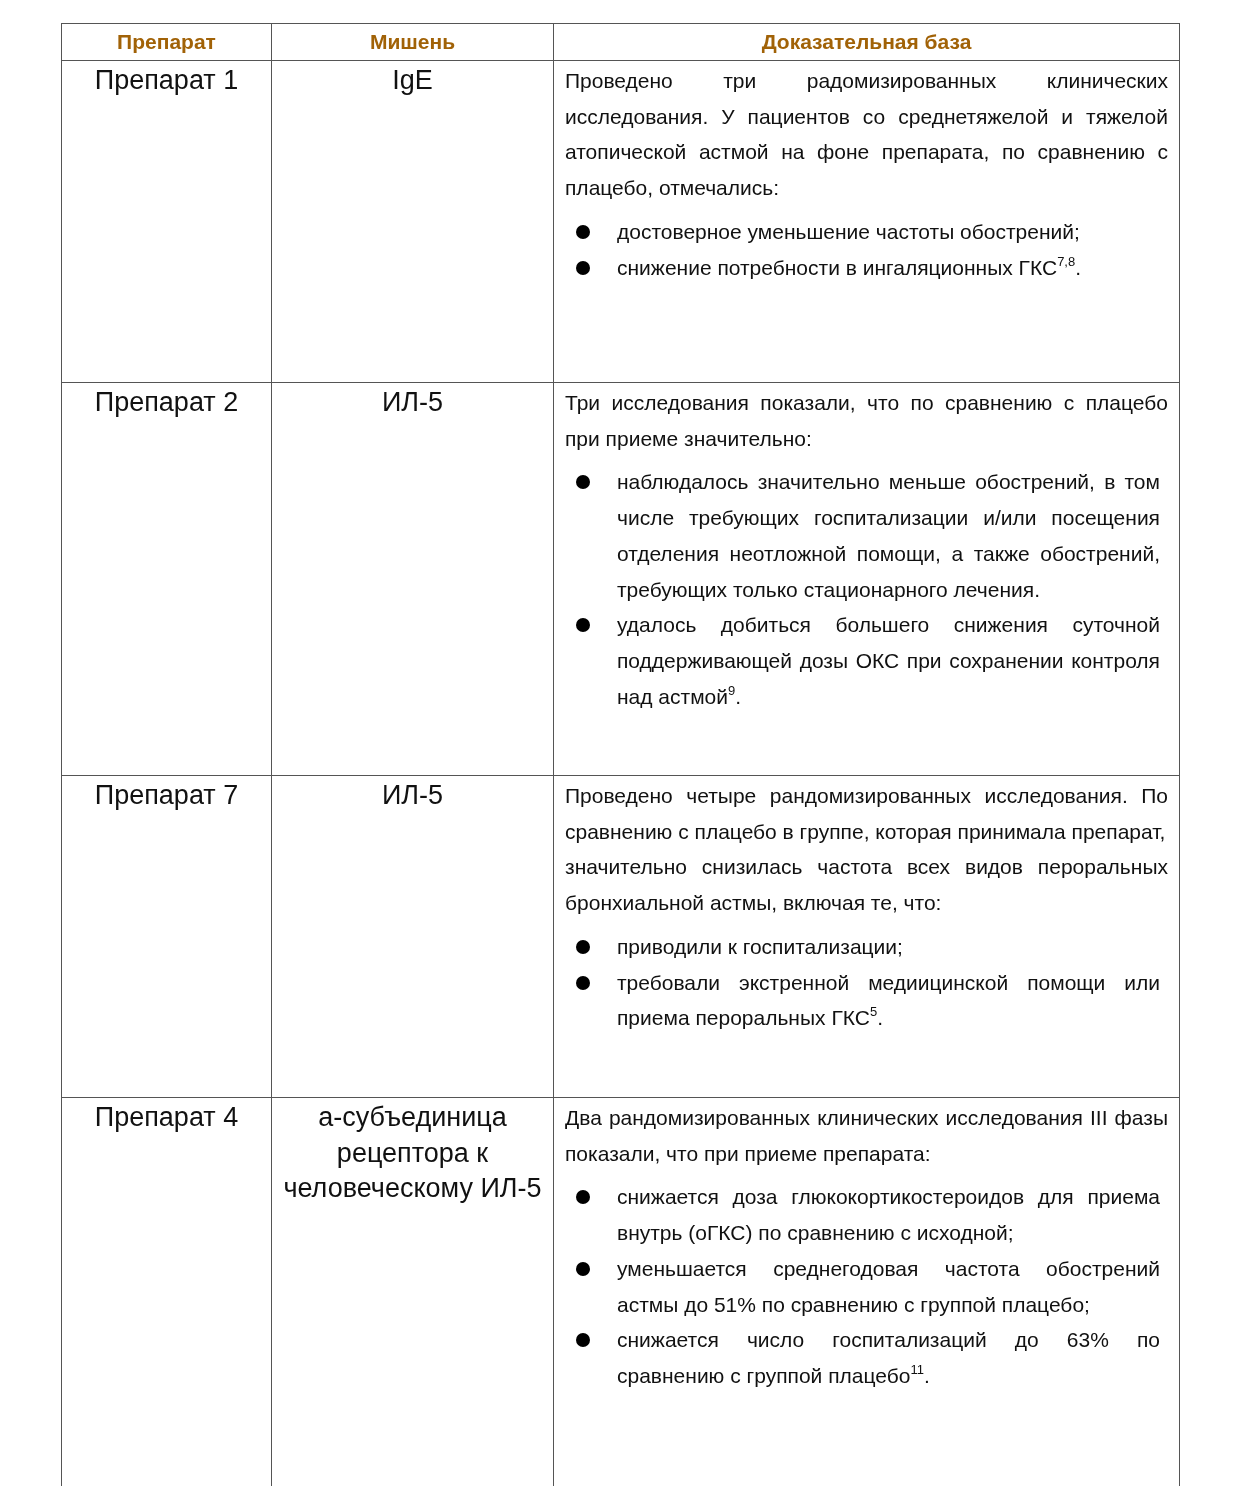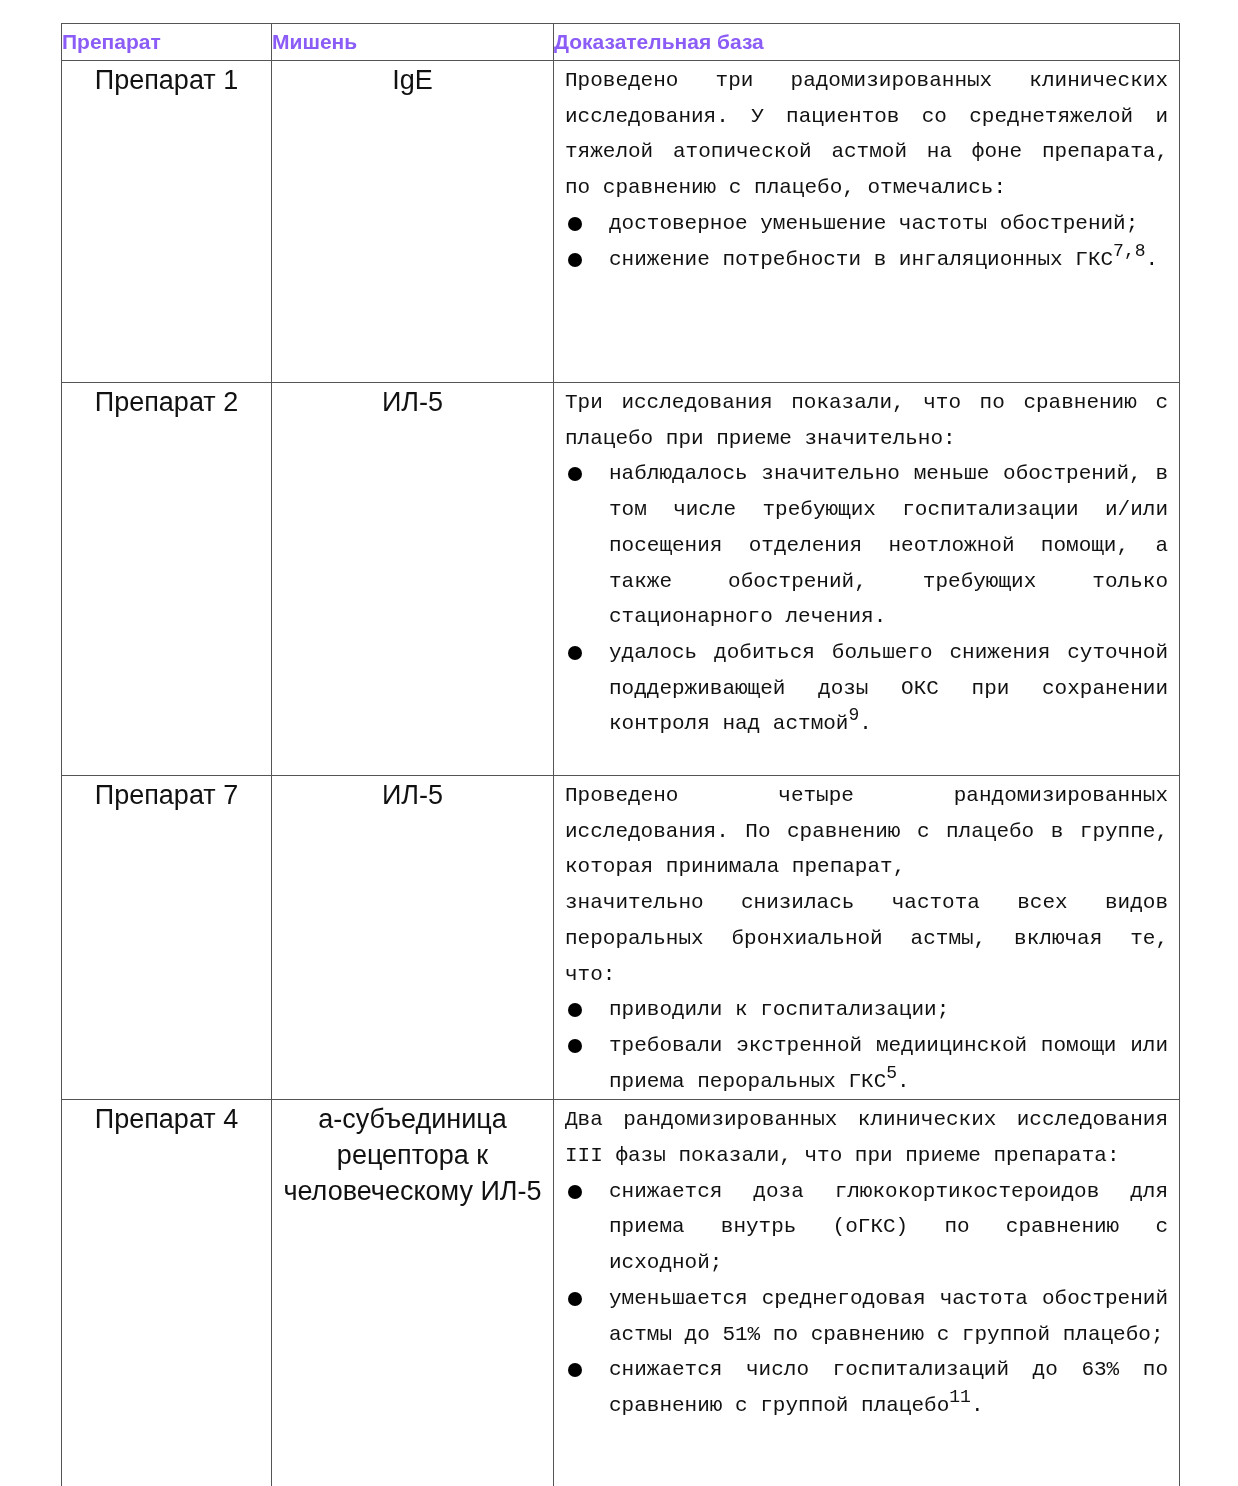--- a/index.html
+++ b/index.html
@@ -17,52 +17,51 @@
   .doc-table td, .doc-table th {
     border: 1.5px solid #555555;
     vertical-align: top;
     padding: 0;
   }
   .doc-table th {
     font-weight: bold;
     font-size: 21px;
     height: 36px;
     line-height: 36px;
-    text-align: left;
-    color: #8b5cf6;
+    text-align: center;
+    color: #a16207;
   }
   col.c1 { width: 210px; }
   col.c2 { width: 282px; }
   col.c3 { width: 626px; }
   .cell-center {
     text-align: center;
     font-size: 27px;
     line-height: 35.7px;
     padding-top: 2px !important;
   }
   .cell-body {
     font-size: 21px;
     line-height: 35.7px;
     padding: 2px 11px 0 11px !important;
     text-align: justify;
-    font-family: Liberation Mono, monospace;
   }
   .para { margin: 0; text-align: justify; text-align-last: left; }
-  ul.bullets { list-style: none; margin: 0; padding: 0; }
+  ul.bullets { list-style: none; margin: 8px; padding: 0; }
   ul.bullets li {
     position: relative;
     padding-left: 44px;
     text-align: justify;
   }
   ul.bullets li .dot {
     position: absolute; left: 3px; top: 11px;
     width: 14px; height: 14px; border-radius: 50%;
     background: #000;
   }
-  sup { font-size: 18px; line-height: 0; vertical-align: 9px; }
+  sup { font-size: 13px; line-height: 0; vertical-align: 9px; }
   .row1 td { height: 319px; }
   .row2 td { height: 390px; }
   .row3 td { height: 319px; }
   .row4 td { height: 400px; }
 </style>
 </head>
 <body>
 
 <table class="doc-table">
   <colgroup>

